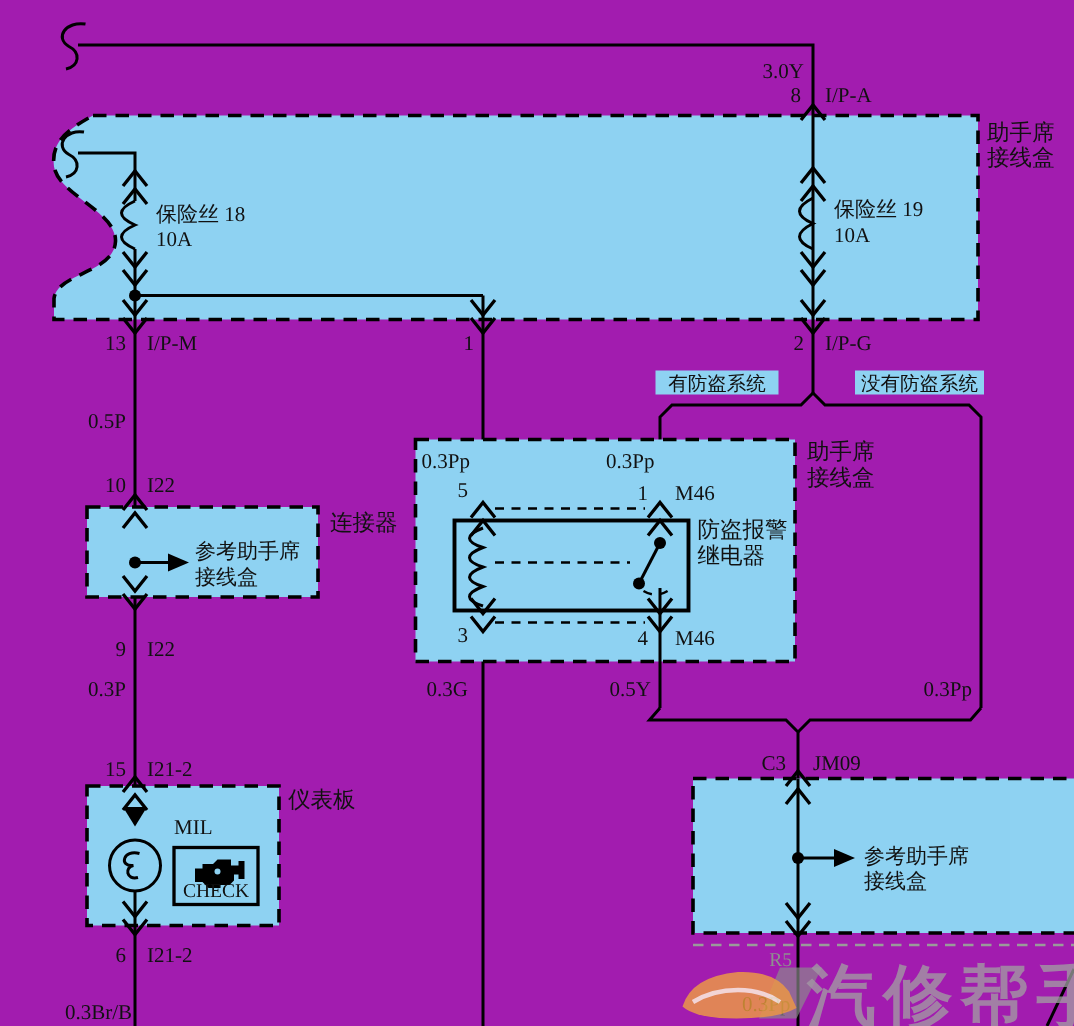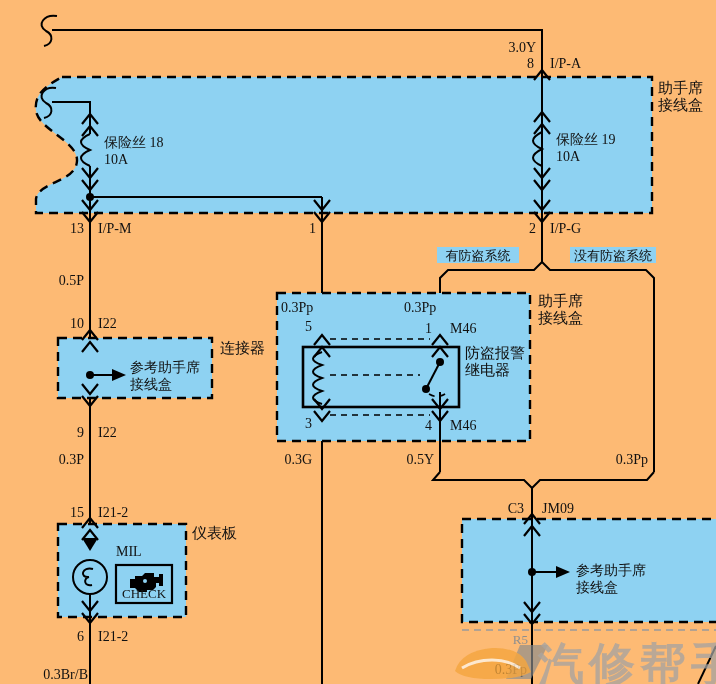--- a/index.html
+++ b/index.html
@@ -1,16 +1,16 @@
 <!DOCTYPE html>
 <html><head>
 <meta charset="utf-8">
 <style>
   html,body{margin:0;padding:0;background:#fff;}
-  .stage{position:relative;width:716px;height:684px;background:#fdba74;overflow:hidden;
+  .stage{position:relative;width:716px;height:684px;background:#a21caf;overflow:hidden;
          font-family:"Liberation Serif","DejaVu Serif",serif;}
   svg{display:block;}
   .wire{stroke:#000;stroke-width:2;fill:none;}
   .caret{stroke:#000;stroke-width:2.2;fill:none;}
   .boxfill{fill:#8ed2f2;stroke:#000;stroke-width:2.4;stroke-dasharray:9 6;}
   .banner{fill:#8ed2f2;stroke:none;}
   .m46dash{stroke:#000;stroke-width:1.6;fill:none;stroke-dasharray:6 5;}
   .graydash{stroke:#9a9a9a;stroke-width:1.7;fill:none;stroke-dasharray:7 5;}
   .dot{fill:#000;stroke:none;}
   .arrowhead{fill:#000;stroke:none;}

